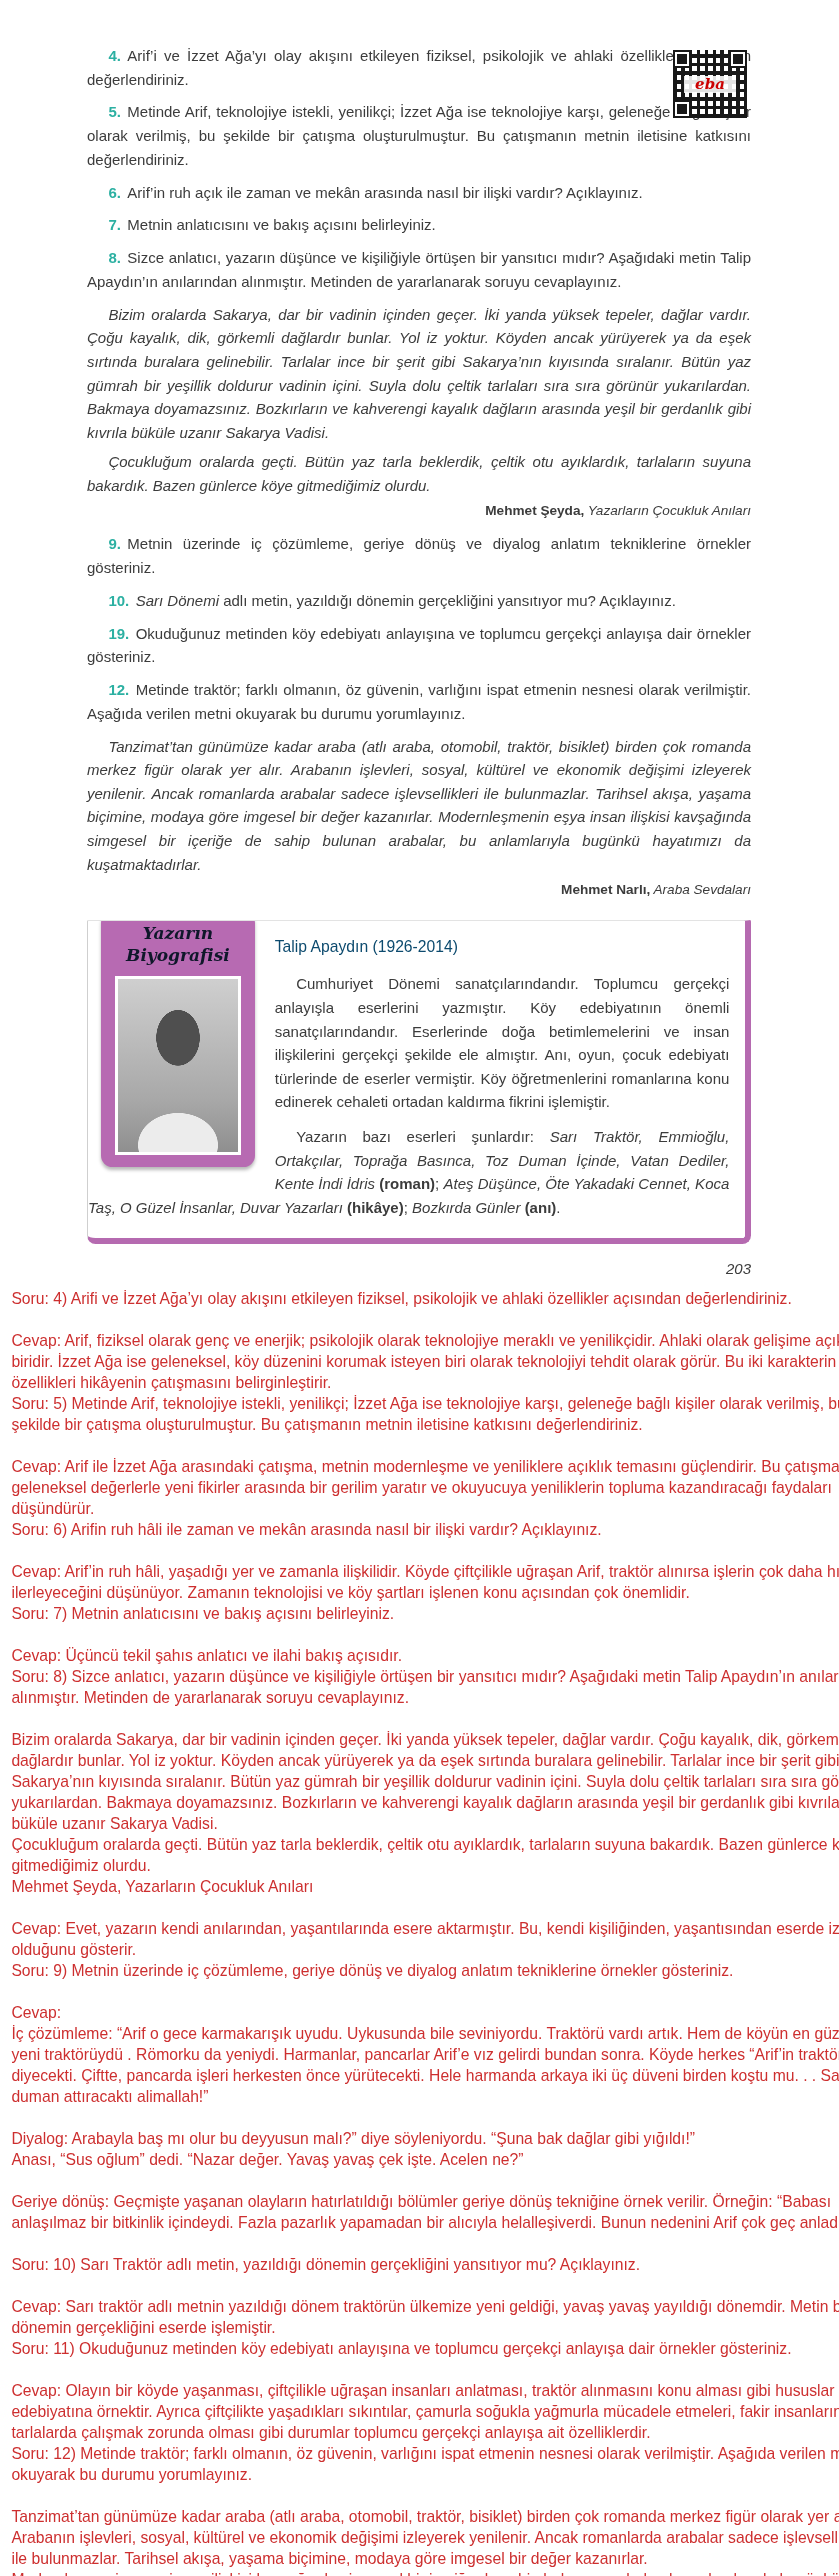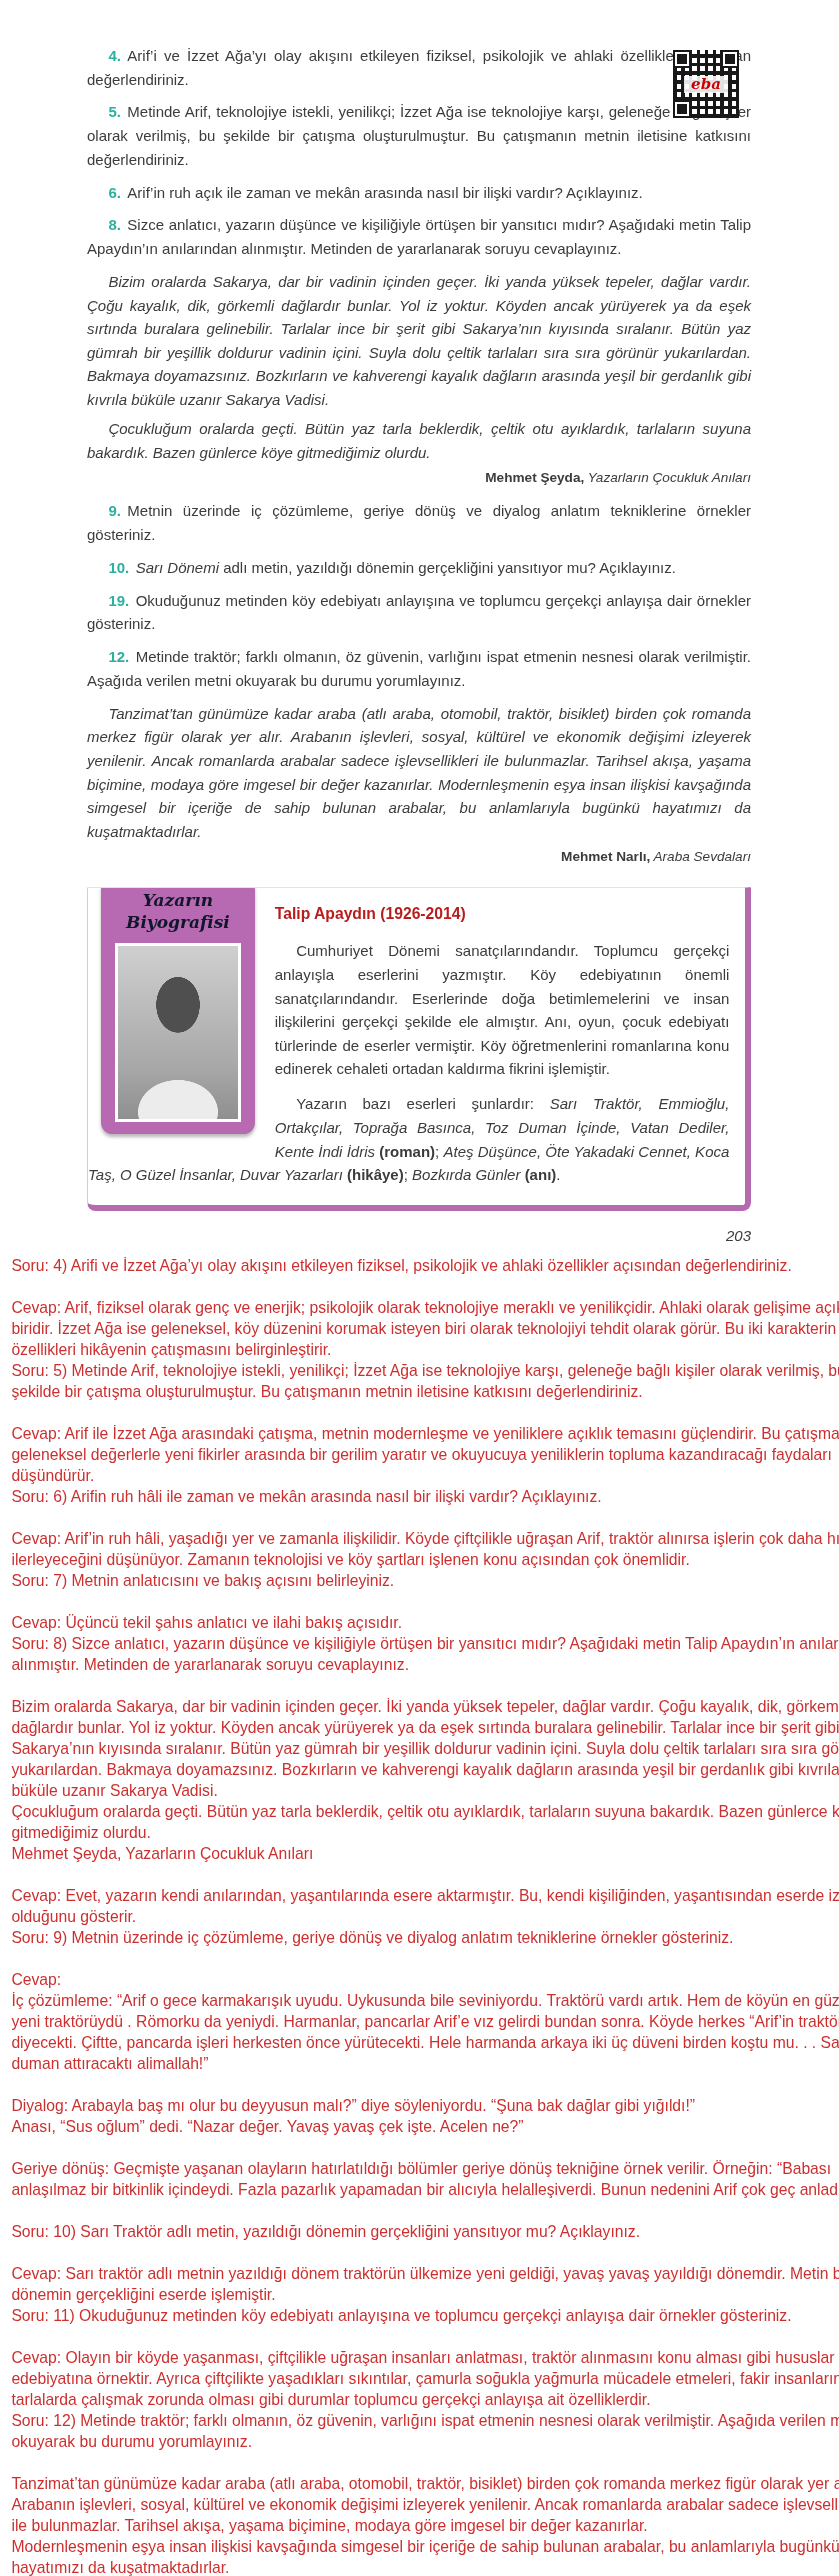--- a/index.html
+++ b/index.html
@@ -11,21 +11,21 @@
   .book{position:relative;padding:44px 89px 0 87px;}
   .q{font-size:15px;line-height:23.6px;text-align:justify;text-indent:21.4px;margin:0 0 9.3px;}
   .qnum{color:#2cb0a2;font-weight:bold;margin-right:6.4px;}
   .it{font-style:italic;}
   .bd{font-weight:bold;font-style:normal;}
   .passage{font-size:15px;line-height:23.6px;font-style:italic;text-align:justify;text-indent:21.4px;margin:5.7px 0 0;}
   .attribution{text-align:right;font-size:13.6px;line-height:23px;margin:2.1px 0 10px;}
   .attr-name{font-weight:bold;}
   .attr-work{font-style:italic;}
   
-  .qr{position:absolute;top:50px;left:673px;width:66px;height:68px;background:#fff;}
+  .qr{position:absolute;top:50px;left:673px;width:74px;height:68px;background:#fff;}
   .qr-pattern{position:absolute;inset:0;
     background-image:
       repeating-linear-gradient(90deg,#181818 0 3.6px,transparent 3.6px 7.9px),
       repeating-linear-gradient(0deg,#181818 0 3.6px,#ffffff 3.6px 8.6px);}
   .qr-finder{position:absolute;width:18px;height:18px;border:2.9px solid #181818;background:#fff;box-sizing:border-box;}
   .qr-finder::after{content:"";position:absolute;inset:2.1px;background:#181818;}
   .qr-tl{top:0;left:0;} .qr-tr{top:0;right:0;} .qr-bl{bottom:0;left:0;}
   .qr-label{position:absolute;top:26px;left:11.4px;right:11.4px;background:rgba(255,255,255,.88);
     color:#cc0000;font-family:"DejaVu Serif",serif;font-style:italic;font-weight:bold;
     text-align:center;font-size:15px;line-height:17px;}
@@ -36,21 +36,21 @@
     border-radius:1.4px 1.4px 8.6px 8.6px;padding:11.4px 15.7px 7.1px 0;overflow:hidden;}
   .bio-tab{float:left;width:141px;margin:-20px 20px 8.6px 13px;background:#b76ab2;
     border-radius:11.4px;padding:10px 6.4px 11.4px;box-shadow:0 2.1px 3.6px rgba(0,0,0,.28);}
   .bio-tab-title{font-family:"DejaVu Serif",serif;font-style:italic;font-weight:bold;color:#0f172a;
     text-align:center;font-size:17px;line-height:22px;margin:0 0 10px;}
   .bio-photo{width:120px;height:173px;margin:0 auto;border:3.6px solid #ffffff;
     background:
       radial-gradient(ellipse 36px 46px at 50% 34%, #4f4f4f 60%, rgba(0,0,0,0) 61%),
       radial-gradient(ellipse 66px 53px at 50% 96%, #ececec 60%, rgba(0,0,0,0) 61%),
       linear-gradient(180deg,#cfcfcf 0%,#a8a8a8 70%,#8f8f8f 100%);}
-  .bio-heading{color:#b91c1c;font-weight:bold;font-size:15.7px;line-height:20px;margin:4.3px 0 15.7px;}
+  .bio-heading{color:#0c4a6e;font-weight:normal;font-size:15.7px;line-height:20px;margin:4.3px 0 15.7px;}
   .bio-p{font-size:15px;line-height:23.6px;text-align:justify;text-indent:21.4px;margin:0 0 11.4px;}
   .page-number{text-align:right;font-size:15px;line-height:17px;margin:15.7px 0 11.4px;color:#3c3c3c;font-style:italic;}
   
   .qa{width:889px;padding-left:11.4px;box-sizing:border-box;color:#cd2f2f;
     font-size:15.7px;line-height:21px;margin-top:11.4px;}
   .qa p{margin:0;}
   .qa p.gap{margin-top:21px;}
 </style>
 </head>
 <body>
@@ -61,20 +61,21 @@
     <div class="qr-pattern"></div>
     <div class="qr-finder qr-tl"></div>
     <div class="qr-finder qr-tr"></div>
     <div class="qr-finder qr-bl"></div>
     <div class="qr-label">eba</div>
   </div>
 
   <p class="q"><span class="qnum">4.</span><span>Arif’i ve İzzet Ağa’yı olay akışını etkileyen fiziksel, psikolojik ve ahlaki özellikler açısından değerlendiriniz.</span></p>
   <p class="q"><span class="qnum">5.</span><span>Metinde Arif, teknolojiye istekli, yenilikçi; İzzet Ağa ise teknolojiye karşı, geleneğe bağlı kişiler olarak verilmiş, bu şekilde bir çatışma oluşturulmuştur. Bu çatışmanın metnin iletisine katkısını değerlendiriniz.</span></p>
   <p class="q"><span class="qnum">6.</span><span>Arif’in ruh açık ile zaman ve mekân arasında nasıl bir ilişki vardır? Açıklayınız.</span></p>
+  <p class="q"><span class="qnum">7.</span><span>Metnin anlatıcısını ve bakış açısını belirleyiniz.</span></p>
   <p class="q"><span class="qnum">8.</span><span>Sizce anlatıcı, yazarın düşünce ve kişiliğiyle örtüşen bir yansıtıcı mıdır? Aşağıdaki metin Talip Apaydın’ın anılarından alınmıştır. Metinden de yararlanarak soruyu cevaplayınız.</span></p>
 
   <p class="passage">Bizim oralarda Sakarya, dar bir vadinin içinden geçer. İki yanda yüksek tepeler, dağlar vardır. Çoğu kayalık, dik, görkemli dağlardır bunlar. Yol iz yoktur. Köyden ancak yürüyerek ya da eşek sırtında buralara gelinebilir. Tarlalar ince bir şerit gibi Sakarya’nın kıyısında sıralanır. Bütün yaz gümrah bir yeşillik doldurur vadinin içini. Suyla dolu çeltik tarlaları sıra sıra görünür yukarılardan. Bakmaya doyamazsınız. Bozkırların ve kahverengi kayalık dağların arasında yeşil bir gerdanlık gibi kıvrıla büküle uzanır Sakarya Vadisi.</p>
   <p class="passage">Çocukluğum oralarda geçti. Bütün yaz tarla beklerdik, çeltik otu ayıklardık, tarlaların suyuna bakardık. Bazen günlerce köye gitmediğimiz olurdu.</p>
   <p class="attribution"><span class="attr-name">Mehmet Şeyda,</span><span class="attr-work"> Yazarların Çocukluk Anıları</span></p>
 
   <p class="q"><span class="qnum">9.</span><span>Metnin üzerinde iç çözümleme, geriye dönüş ve diyalog anlatım tekniklerine örnekler gösteriniz.</span></p>
   <p class="q"><span class="qnum">10.</span><span class="it">Sarı Dönemi</span><span> adlı metin, yazıldığı dönemin gerçekliğini yansıtıyor mu? Açıklayınız.</span></p>
   <p class="q"><span class="qnum">19.</span><span>Okuduğunuz metinden köy edebiyatı anlayışına ve toplumcu gerçekçi anlayışa dair örnekler gösteriniz.</span></p>
   <p class="q"><span class="qnum">12.</span><span>Metinde traktör; farklı olmanın, öz güvenin, varlığını ispat etmenin nesnesi olarak verilmiştir. Aşağıda verilen metni okuyarak bu durumu yorumlayınız.</span></p>

